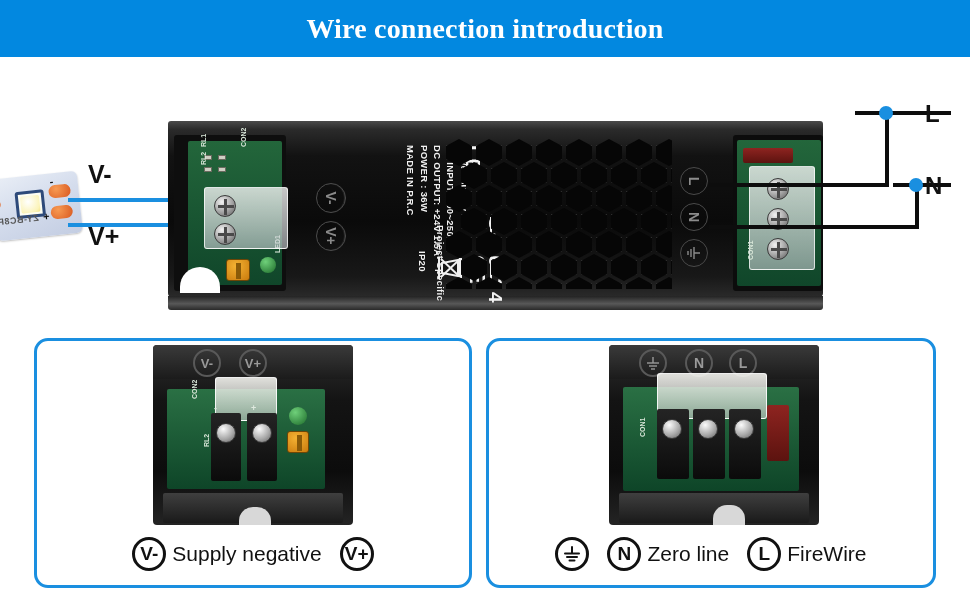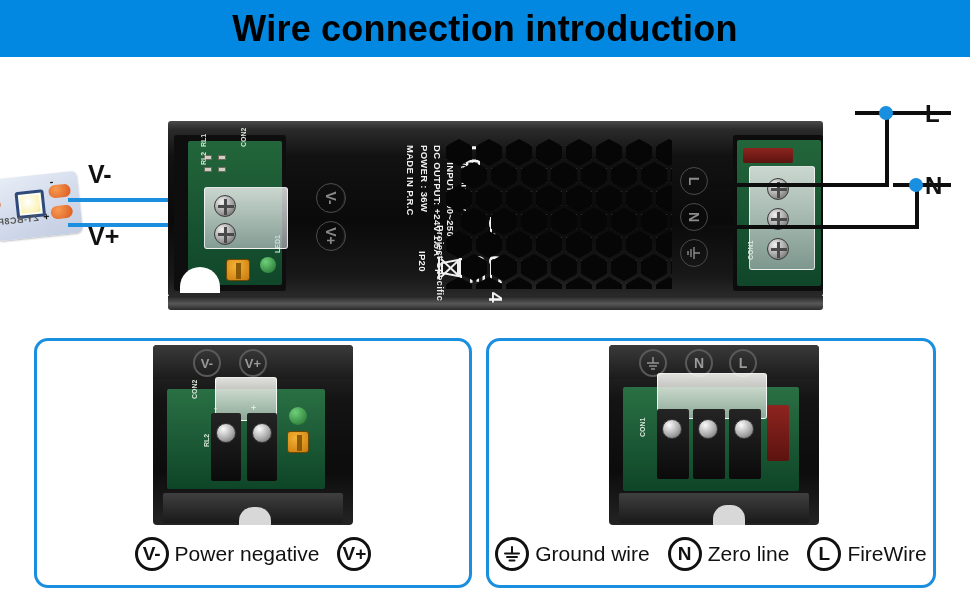--- a/index.html
+++ b/index.html
@@ -11,22 +11,22 @@
   }
   #root { position: relative; width: 970px; height: 600px; background: #fff; }
 
   
   .banner {
     position: absolute; left: 0; top: 0; width: 970px; height: 57px;
     background: #0288e0;
     display: flex; align-items: center; justify-content: center;
   }
   .banner-title {
-    color: #000000; font-weight: bold; font-size: 36px;
-    letter-spacing: .2px; white-space: nowrap;
+    color: #ffffff; font-weight: bold; font-size: 28px;
+    letter-spacing: .2px; white-space: nowrap; font-family: Liberation Serif, serif;
   }
   .subtitle {
     position: absolute; left: 0; top: 60px; width: 970px; height: 38px;
     display: flex; align-items: center; justify-content: center;
     color: #3b3b3b; font-size: 23px; white-space: nowrap;
   }
 
   
   .stage { position: absolute; left: 0; top: 98px; width: 970px; height: 232px; }
 
@@ -448,21 +448,21 @@
           <div class="silk" style="left:36px;top:58px;">RL2</div>
         </div>
         <div class="cu-base" style="left:10px;top:148px;width:180px;height:30px;"></div>
         <div class="cu-notch" style="left:86px;top:162px;width:32px;height:18px;"></div>
       </div>
     </div>
 
     <div class="legend">
       <div class="legend-item">
         <div class="sym">V-</div>
-        <div class="legend-text">Power negative</div>
+        <div class="legend-text">Supply negative</div>
       </div>
       <div class="gap"></div>
       <div class="legend-item">
         <div class="sym">V+</div>
       </div>
     </div>
   </div>
 
   <div class="panel right">
     <div class="photo">
@@ -501,21 +501,20 @@
         <div class="sym">
           <svg width="20" height="20" viewBox="0 0 20 20">
               <g stroke="#111" stroke-width="2" fill="none" stroke-linecap="round">
             <line x1="10" y1="3" x2="10" y2="9"></line>
                 <line x1="3" y1="9.5" x2="17" y2="9.5"></line>
             <line x1="5" y1="13" x2="15" y2="13"></line>
                 <line x1="7.5" y1="16.5" x2="12.5" y2="16.5"></line>
               </g>
             </svg>
         </div>
-        <div class="legend-text">Ground wire</div>
       </div>
       <div class="gap"></div>
       <div class="legend-item">
         <div class="sym">N</div>
         <div class="legend-text">Zero line</div>
       </div>
       <div class="gap"></div>
       <div class="legend-item">
         <div class="sym">L</div>
         <div class="legend-text">FireWire</div>

